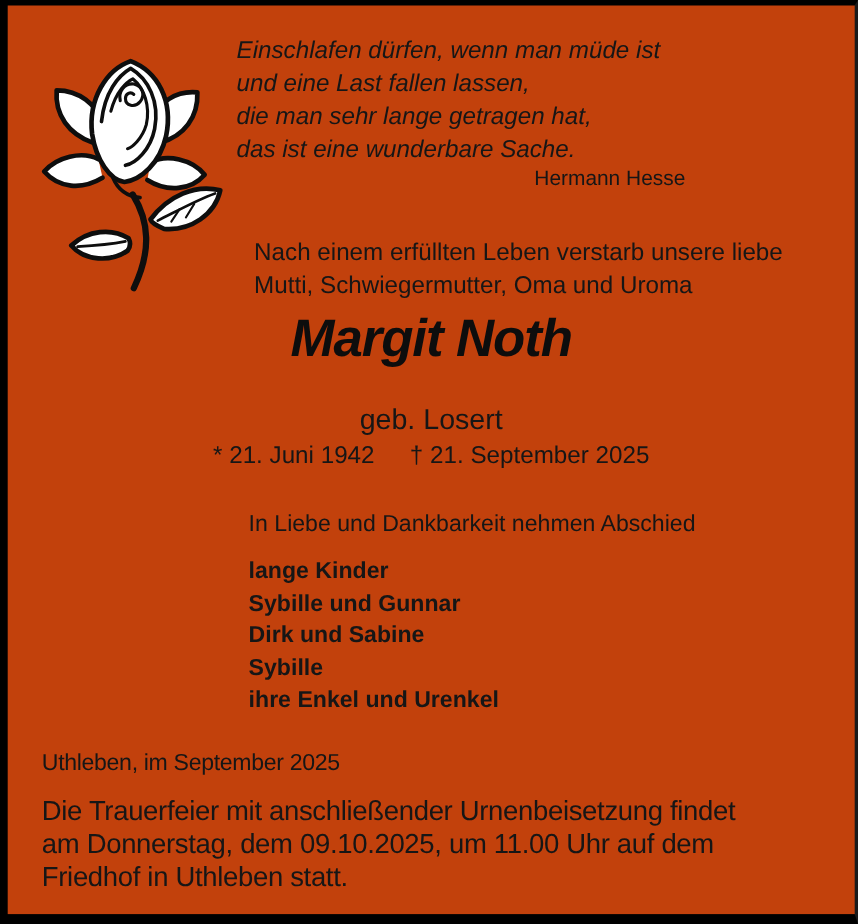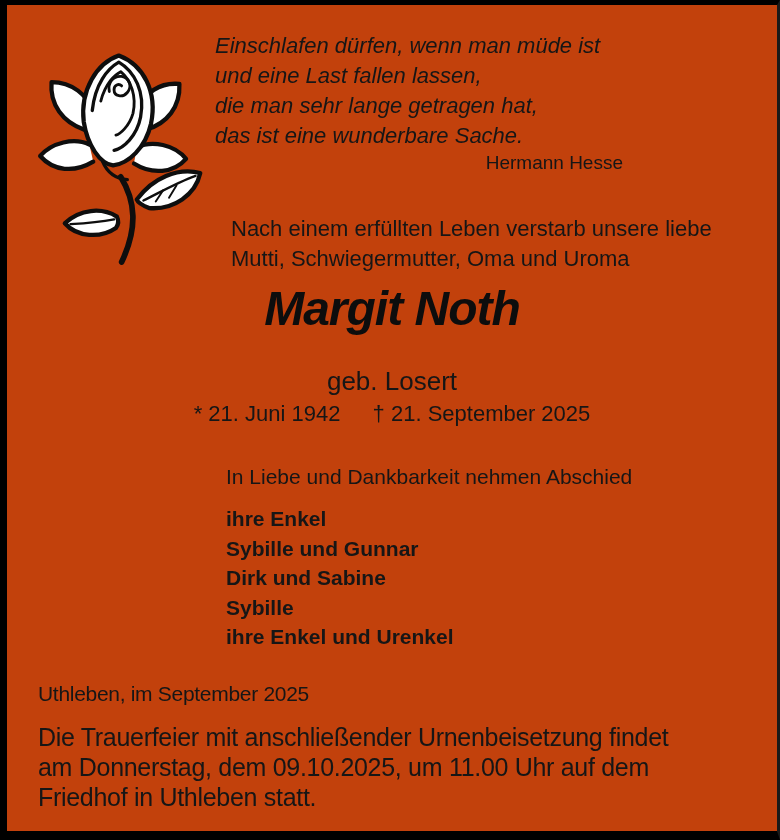--- a/index.html
+++ b/index.html
@@ -126,21 +126,21 @@
   <div class="abs maiden">geb. Losert</div>
 
   <div class="abs dates">
     <span class="birth">* 21. Juni 1942</span>
     <span class="death">† 21. September 2025</span>
   </div>
 
   <div class="abs farewell">In Liebe und Dankbarkeit nehmen Abschied</div>
 
   <div class="abs mourners">
-    <div>ihre Enkel</div>
+    <div>lange Kinder</div>
     <div>Sybille und Gunnar</div>
     <div>Dirk und Sabine</div>
     <div>Sybille</div>
     <div>ihre Enkel und Urenkel</div>
   </div>
 
   <div class="abs place-date">Uthleben, im September 2025</div>
 
   <div class="abs funeral">Die Trauerfeier mit anschließender Urnenbeisetzung findet am Donnerstag, dem 09.10.2025, um 11.00 Uhr auf dem Friedhof in Uthleben statt.</div>
 

